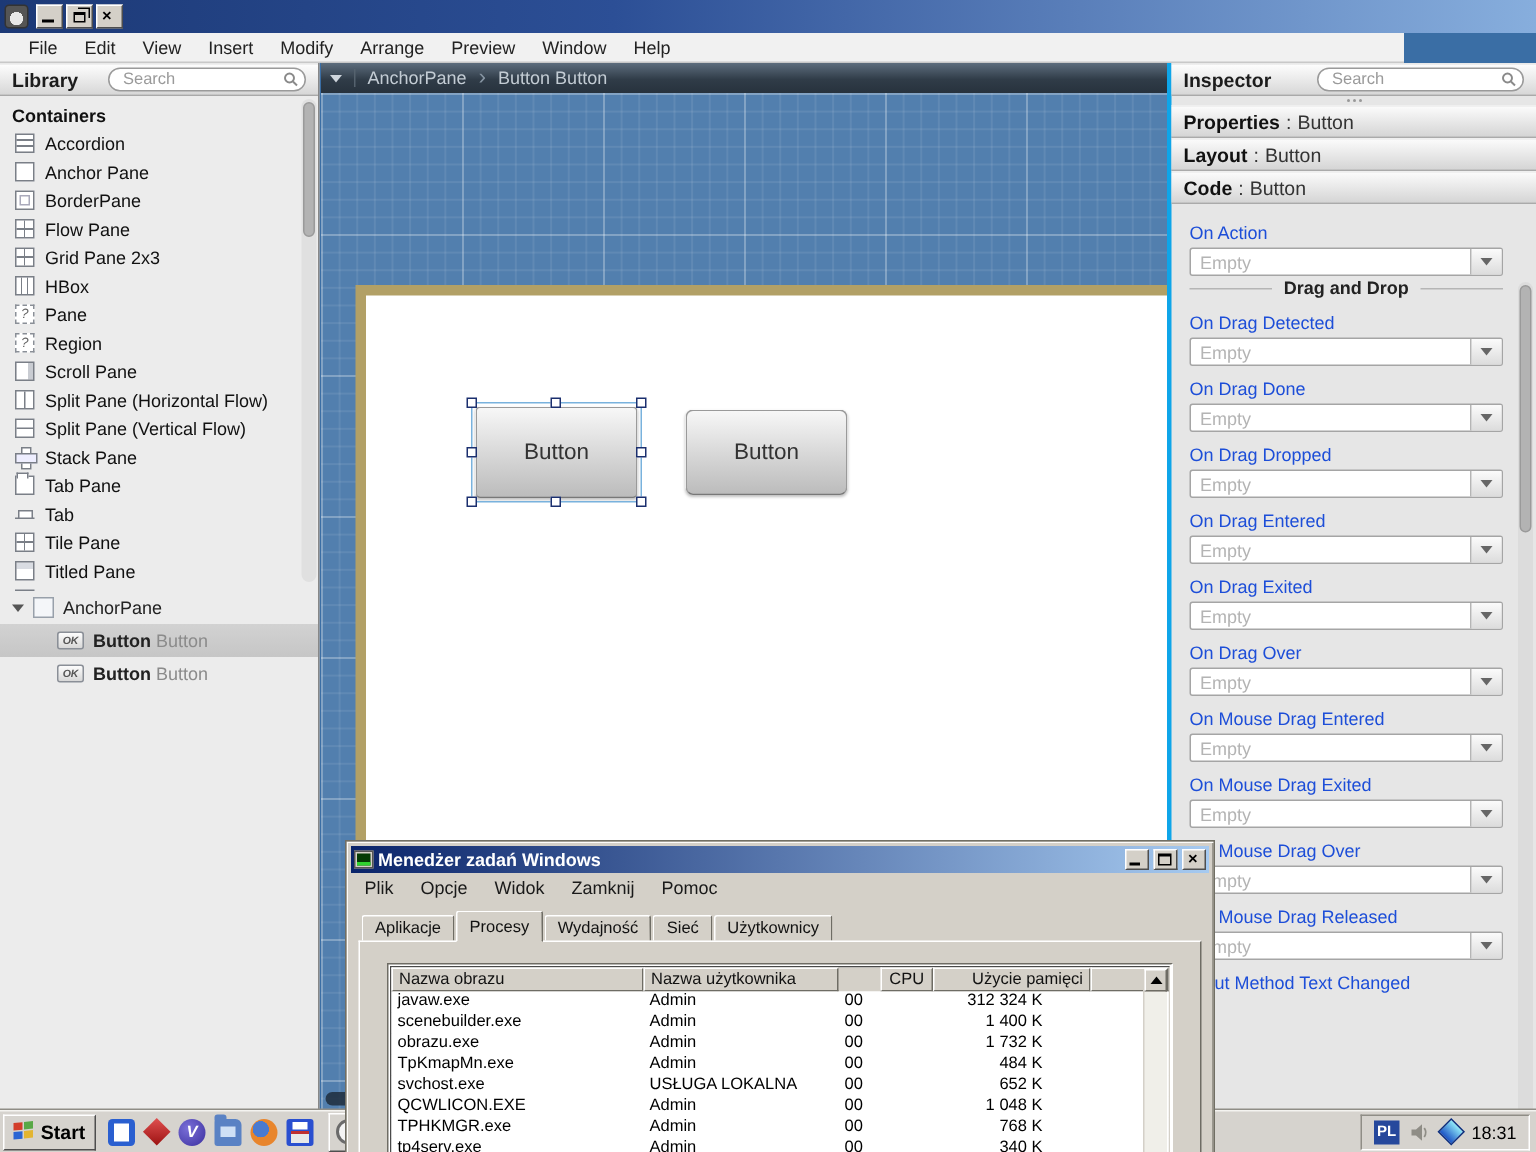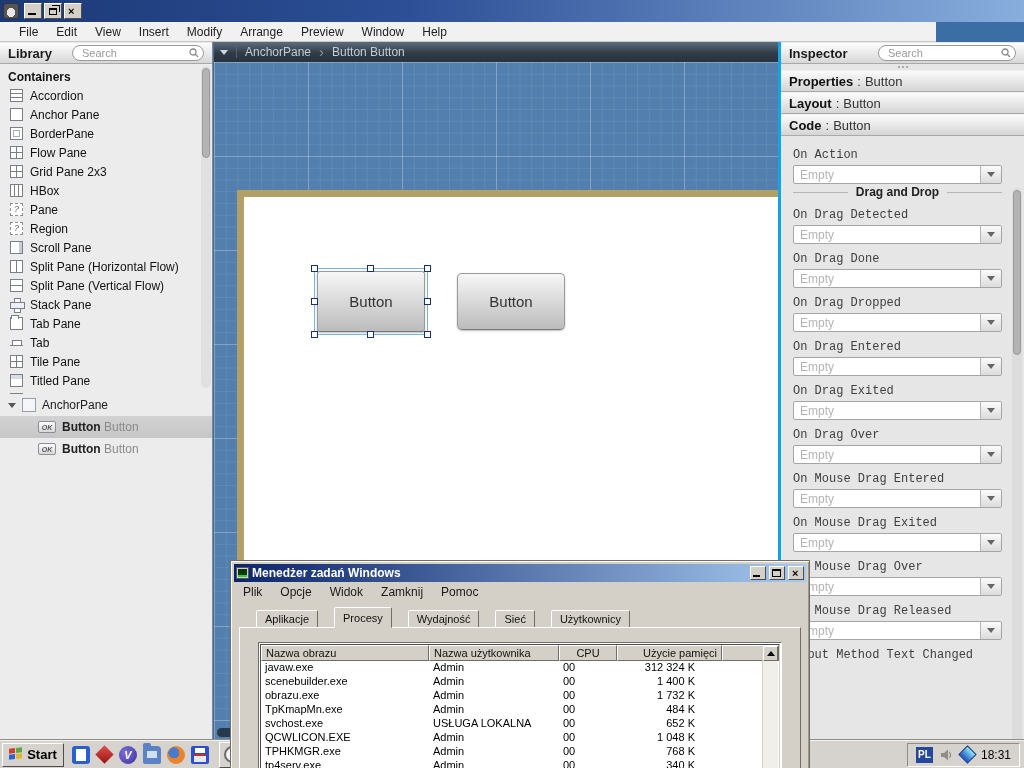--- a/index.html
+++ b/index.html
@@ -103,21 +103,21 @@
 
   
   .inspector { position:absolute; left:778px; top:42px; width:246px; height:698px; background:#e6e6e6; border-left:3px solid #0ea5e9; }
   .inspector .panel-header b { font-size:13px; }
   .grip-dots { height:6px; display:flex; align-items:center; justify-content:center; }
   .grip-dots i { width:2px; height:2px; background:#999; border-radius:50%; box-shadow:4px 0 0 #999, -4px 0 0 #999; }
   .section-bar { height:22px; background:linear-gradient(#fbfbfb,#d5d5d5); border-top:1px solid #efefef;
     border-bottom:1px solid #aaa; display:flex; align-items:center; padding:0 8px; font-size:13px; color:#333; gap:4px; }
   .section-bar b { color:#111; }
   .insp-content { position:relative; height:562px; padding:6px 22px 0 12px; overflow:hidden; }
-  .field-label { font-size:12px; color:#404040; margin-top:8px;font-family:Liberation Mono, monospace; }
+  .field-label { font-size:12px; color:#1d4ed8; margin-top:8px; }
   .field-label.first { margin-top:6px; }
   .combo { margin-top:3px; height:19px; background:#fff; border:1px solid #a5a5a5; border-radius:2px;
     display:flex; align-items:center; }
   .combo .val { flex:1; padding-left:6px; font-size:12px; color:#b4b4b4; }
   .combo .btn { width:21px; height:100%; border-left:1px solid #b5b5b5; background:linear-gradient(#fbfbfb,#dcdcdc);
     display:flex; align-items:center; justify-content:center; }
   .tri-down { width:0; height:0; border-left:4px solid transparent; border-right:4px solid transparent; border-top:5px solid #666; }
   .divider { display:flex; align-items:center; gap:8px; height:16px; }
   .divider::before,.divider::after { content:""; flex:1; height:1px; background:#b5b5b5; }
   .divider span { font-weight:bold; font-size:12px; color:#222; }
@@ -135,30 +135,30 @@
     background-image:linear-gradient(0deg, #2fd32f 0 2px, transparent 2px); }
   .tm-title .t { color:#fff; font-weight:bold; font-size:12px; flex:1; }
   .tm-btn { width:16px; height:14px; background:#d4d0c8; border:1px solid; border-color:#fff #4e4e4e #4e4e4e #fff; position:relative; }
   .tm-btn .min { position:absolute; left:2px; bottom:2px; width:7px; height:2px; background:#000; }
   .tm-btn .max { position:absolute; left:2px; top:2px; width:9px; height:8px; border:1px solid #000; border-top-width:2px; }
   .tm-btn .cls { position:absolute; left:3px; top:0px; font-size:11px; font-weight:bold; line-height:13px; color:#000; }
   .tm-menu { position:absolute; left:3px; top:22px; right:3px; height:18px; display:flex; align-items:center; gap:0; }
   .tm-menu span { padding:2px 9px; font-size:12px; color:#1a1a1a; }
   .tm-tabs { position:absolute; left:10px; top:46px; right:10px; height:21px; display:flex; align-items:flex-end; }
   .tm-tab { height:18px; padding:2px 8px 0; background:#d4d0c8; border:1px solid; border-color:#fff #6e6c64 transparent #fff;
-    border-radius:2px 2px 0 0; margin-right:1px; font-size:11px; color:#111;margin-left:15px; }
+    border-radius:2px 2px 0 0; margin-right:1px; font-size:11px; color:#111; }
   .tm-tab.active { height:21px; padding-top:4px; font-weight:normal; z-index:2;
     box-shadow:0 1px 0 #d4d0c8; }
   .tm-panel { position:absolute; left:8px; top:66px; right:8px; bottom:-4px; background:#d4d0c8;
     border:1px solid; border-color:#fff #6e6c64 #6e6c64 #fff; }
   .tm-tablewrap { position:absolute; left:18px; top:14px; right:18px; bottom:-2px; border:1px solid; border-color:#6e6c64 #fff #fff #6e6c64; background:#fff; }
   .tm-table { position:absolute; inset:1px; border:1px solid; border-color:#4a4a4a #d4d0c8 #d4d0c8 #4a4a4a; background:#fff; display:flex; flex-direction:column; }
   .tm-headrow { display:flex; height:16px; flex:0 0 16px; background:#d4d0c8; }
   .tm-hc { border:1px solid; border-color:#fff #6e6c64 #6e6c64 #fff; padding:1px 4px 0; font-size:11px; color:#111; overflow:hidden; white-space:nowrap; }
-  .tm-hc.c1{width:168px;} .tm-hc.c2{width:130px;} .tm-hc.c3{width:58px; text-align:center;} .tm-hc.c4{width:105px; text-align:right;} .tm-hc.c5{flex:1;}
+  .tm-hc.c1{width:168px;} .tm-hc.c2{width:130px;} .tm-hc.c3{width:35px; text-align:center;margin-left:28px;} .tm-hc.c4{width:105px; text-align:right;} .tm-hc.c5{flex:1;}
   .tm-row { display:flex; height:14px; flex:0 0 14px; background:#fff; font-size:11px; color:#000; }
   .tm-cell { padding:0 4px; white-space:nowrap; overflow:hidden; }
   .tm-cell.c1{width:168px;} .tm-cell.c2{width:130px;} .tm-cell.c3{width:35px; text-align:left;} .tm-cell.c4{width:105px; text-align:right;}
   .tm-vscroll { position:absolute; right:1px; top:1px; width:16px; bottom:0; background:#f0efe9; border-left:1px solid #d4d0c8; }
   .tm-up { position:absolute; top:0; left:0; width:15px; height:15px; background:#d4d0c8; border:1px solid; border-color:#fff #6e6c64 #6e6c64 #fff;
     display:flex; align-items:center; justify-content:center; }
   .tri-up { width:0; height:0; border-left:4px solid transparent; border-right:4px solid transparent; border-bottom:5px solid #000; }
 
   
   .taskbar { position:absolute; left:0; top:740px; width:1024px; height:28px; background:#d6d3ce;

